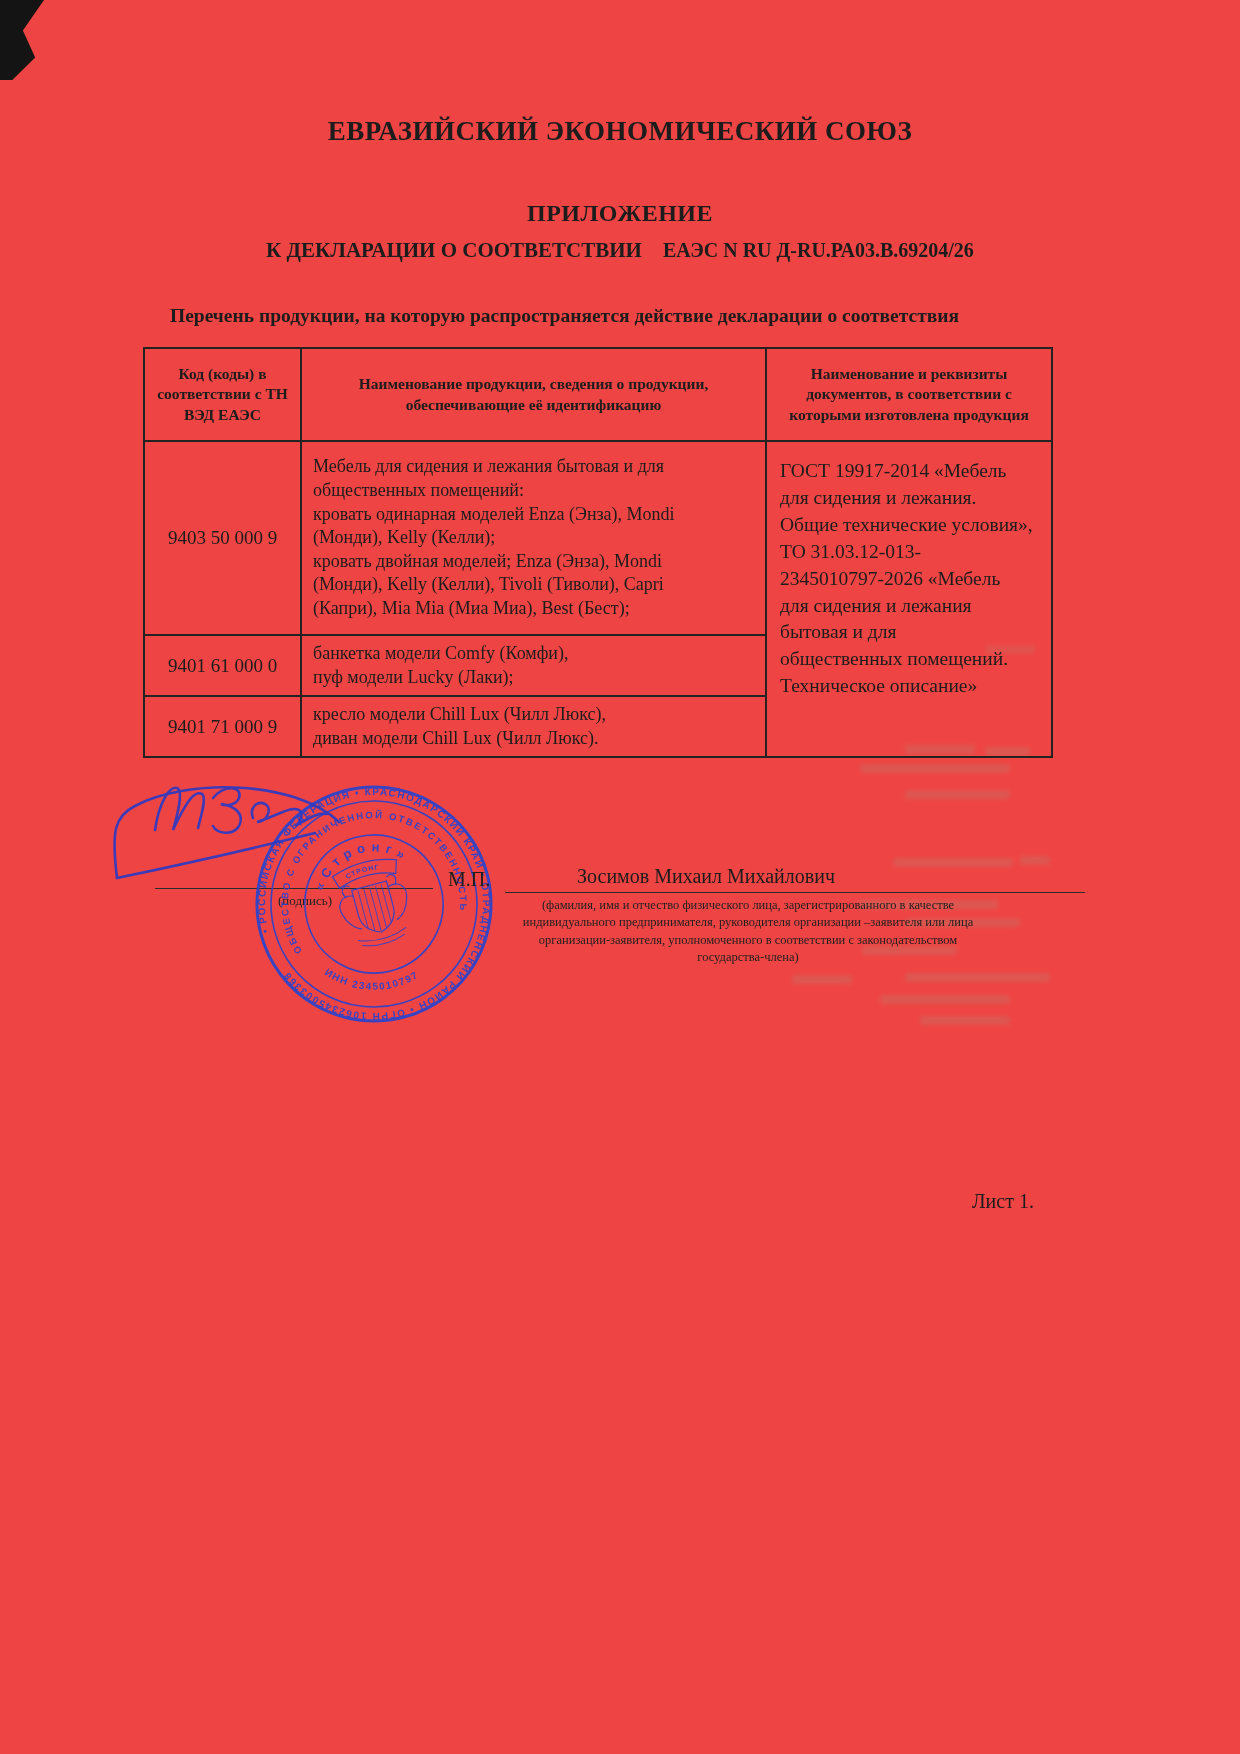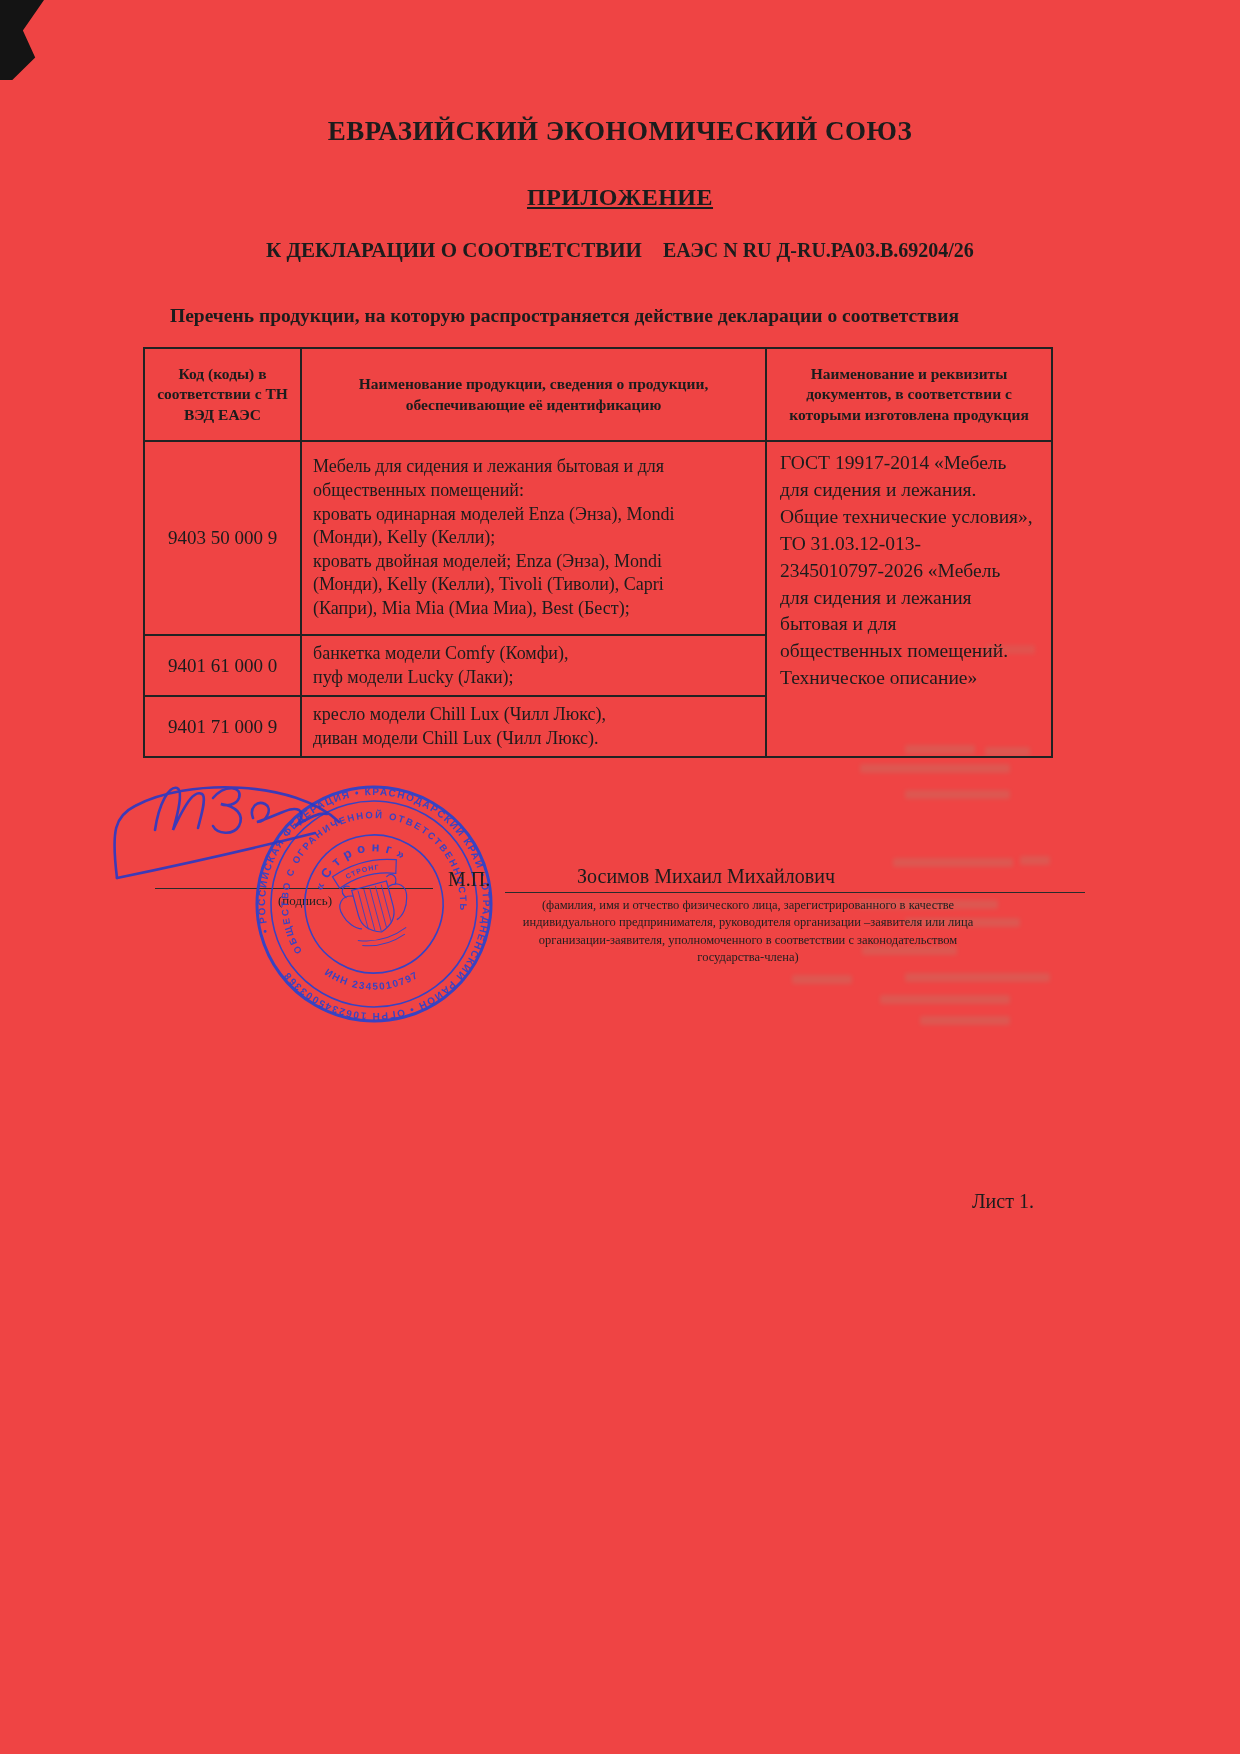--- a/index.html
+++ b/index.html
@@ -4,21 +4,21 @@
 <style>
   html,body{margin:0;padding:0;background:#e8e8e8;}
   .page{
     position:relative;width:1240px;height:1754px;margin:0 auto;
     background:#ef4444;overflow:hidden;
     font-family:"Liberation Serif","DejaVu Serif",serif;color:#1c1c1c;
   }
   
   .t-center{position:absolute;left:0;width:1240px;text-align:center;}
   .eaeu-title{top:116px;font-size:27px;font-weight:bold;letter-spacing:.5px;}
-  .appendix-title{top:184px;font-size:24px;font-weight:bold;letter-spacing:.5px;text-decoration:underline;}
+  .appendix-title{top:200px;font-size:24px;font-weight:bold;letter-spacing:.5px;}
   .decl-row{position:absolute;top:238px;left:0;width:1240px;display:flex;justify-content:center;gap:21px;align-items:baseline;}
   .decl-label{font-size:21px;font-weight:bold;}
   .decl-number{font-size:20px;font-weight:bold;}
   .products-caption{position:absolute;left:170px;top:305px;width:960px;font-size:19.5px;font-weight:bold;}
   
   table.products{
     position:absolute;left:143px;top:347px;width:908px;
     border-collapse:collapse;table-layout:fixed;
   }
   table.products col.c1{width:157px;}
@@ -26,21 +26,21 @@
   table.products col.c3{width:286px;}
   table.products th,table.products td{border:2px solid #222;}
   table.products th{
     font-size:15.5px;font-weight:bold;text-align:center;vertical-align:middle;
     line-height:1.32;padding:5px 6px;
   }
   table.products thead tr{height:93px;}
   tr.r1{height:194px;} tr.r2{height:60px;} tr.r3{height:56px;}
   td.code{font-size:19px;text-align:center;vertical-align:middle;padding:2px 8px;}
   td.product{font-size:18px;line-height:1.31;padding:6px 2px 6px 11px;vertical-align:middle;white-space:pre-line;}
-  td.docs{font-size:19.5px;line-height:1.38;padding:8px 12px 6px 13px;vertical-align:top;white-space:pre-line;}
+  td.docs{font-size:19.5px;line-height:1.38;padding:16px 12px 6px 13px;vertical-align:top;white-space:pre-line;}
   
   .sig-line{position:absolute;left:155px;top:888px;width:278px;border-top:1.6px solid #2b2b2b;}
   .sig-caption{position:absolute;left:250px;top:893px;width:110px;text-align:center;font-size:13px;color:#222;}
   .mp-mark{position:absolute;left:448px;top:868px;font-size:20px;z-index:6;}
   .name-line{position:absolute;left:505px;top:865px;width:580px;height:27px;border-bottom:1.6px solid #2b2b2b;z-index:6;}
   .signer-name{display:block;padding-left:72px;font-size:20px;}
   .signer-caption{position:absolute;left:448px;top:897px;width:600px;text-align:center;
     font-size:12.5px;line-height:1.38;white-space:pre-line;color:#1f1f1f;}
   .sheet-label{position:absolute;left:972px;top:1190px;font-size:20px;}
   

